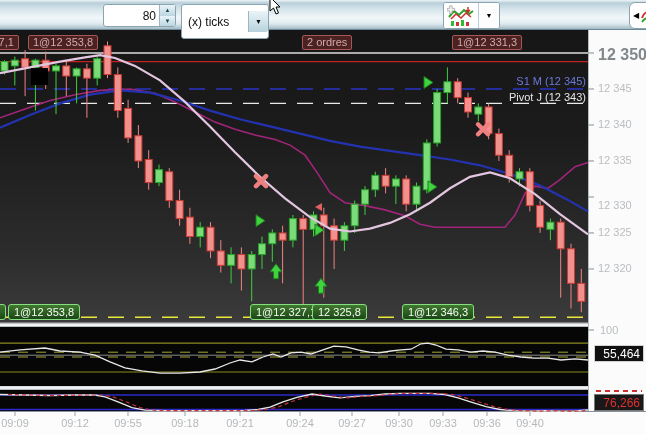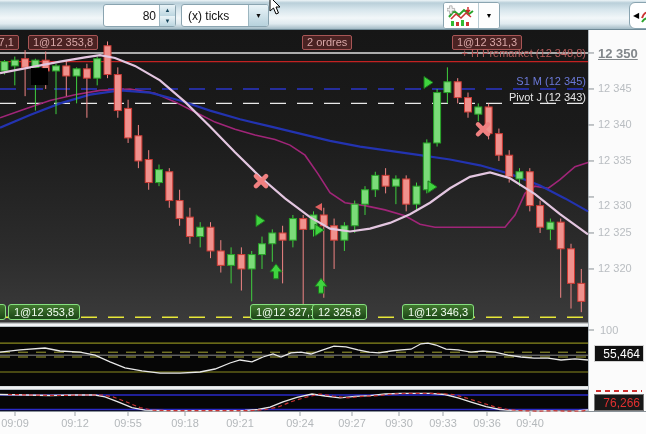--- a/index.html
+++ b/index.html
@@ -9,21 +9,21 @@
   
   .toolbar{position:absolute;left:0;top:0;width:646px;height:30px;z-index:5;
     background:linear-gradient(180deg,#eef5f8 0%,#b9cfd9 10%,#d6e5ec 32%,#f2f7f9 62%,#dfeaef 82%,#a2bac5 100%);
     border-bottom:1px solid #6f8a97;}
   .spinner{position:absolute;left:103px;top:4px;width:73px;height:23px;background:#fff;
     border:1px solid #8aa4b0;border-radius:3px;display:flex;align-items:center;}
   .spin-val{flex:1;text-align:right;font-size:12px;color:#111;padding-right:3px;}
   .spin-btns{width:16px;height:21px;display:flex;flex-direction:column;border-left:1px solid #9db6c0;}
   .spin-btn{flex:1;background:linear-gradient(180deg,#eaf4f8,#bcd6e0);display:flex;align-items:center;justify-content:center;
     font-size:6px;color:#16455c;line-height:1;}
-  .dropdown{position:absolute;left:181px;top:4px;width:88px;height:23px;background:#fff;
+  .dropdown{position:absolute;left:181px;top:4px;width:88px;height:35px;background:#fff;
     border:1px solid #8aa4b0;border-radius:3px;display:flex;align-items:center;}
   .dd-label{flex:1;font-size:12px;color:#111;padding-left:6px;white-space:nowrap;}
   .dd-btn{width:20px;height:21px;border-left:1px solid #9db6c0;border-radius:0 2px 2px 0;
     background:linear-gradient(180deg,#eaf4f8,#b7d2dd);display:flex;align-items:center;justify-content:center;
     font-size:7px;color:#101010;}
   .chart-btn-group{position:absolute;left:443px;top:2px;height:27px;display:flex;
     border:1px solid #8aa4b0;border-radius:3px;background:#fff;overflow:hidden;}
   .chart-btn{width:34px;height:25px;display:flex;align-items:center;justify-content:center;background:#fff;}
   .chart-dd-btn{width:21px;height:25px;border-left:1px solid #b9ccd4;background:#fdfdfd;
     display:flex;align-items:center;justify-content:center;font-size:7px;color:#000;}
@@ -51,21 +51,21 @@
   .badge-green{position:absolute;top:304px;height:16px;line-height:14px;z-index:3;
     background:linear-gradient(180deg,#41792f,#1c4517);border:1px solid #86df7f;border-radius:3px;
     color:#f2fff2;font-size:11px;padding:0 5px;white-space:nowrap;}
   
   .lvl-label{position:absolute;right:60px;z-index:3;font-size:11px;white-space:nowrap;}
   .lvl-premarket{top:47px;color:#b85c5c;}
   .lvl-s1{top:75px;color:#6b79d8;}
   .lvl-pivot{top:91px;color:#e6e6e6;}
   
   .price-axis span{position:absolute;left:598px;font-size:11px;color:#b9bdc1;z-index:3;white-space:nowrap;}
-  .price-axis span.first{font-weight:bold;font-size:13px;color:#82878b;text-decoration:underline;}
+  .price-axis span.first{font-weight:bold;font-size:16px;color:#82878b;}
   .time-axis span{position:absolute;top:417px;width:40px;text-align:center;font-size:11px;color:#b4b8bb;z-index:3;}
   .p1-top-label{position:absolute;left:600px;top:324px;font-size:11px;color:#b9bdc1;z-index:3;}
   .value-box{position:absolute;left:594px;width:50px;height:17px;z-index:3;font-size:12px;
     display:flex;align-items:center;justify-content:flex-end;padding-right:3px;}
   .vb1{top:345px;background:#101010;border:1px solid #d2d2d2;color:#fff;padding-left:32px;}
   .vb2{top:394px;background:#181818;border:1px solid #777;color:#e03030;}
   .red-dashes{position:absolute;left:596px;top:390px;width:46px;height:2px;z-index:3;
     background:repeating-linear-gradient(90deg,#d03030 0 5px,transparent 5px 9px);}
 </style>
 </head>
@@ -289,21 +289,20 @@
   <div class="badge-red" style="left:28px">1@12 353,8</div>
   <div class="badge-red" style="left:302px">2 ordres</div>
   <div class="badge-red" style="left:452px">1@12 331,3</div>
 
   <div class="badge-green" style="left:-12px;width:18px"></div>
   <div class="badge-green" style="left:8px">1@12 353,8</div>
   <div class="badge-green" style="left:250px">1@12 327,1</div>
   <div class="badge-green" style="left:312px">12 325,8</div>
   <div class="badge-green" style="left:402px">1@12 346,3</div>
 
-  <div class="lvl-label lvl-premarket">+ H Premarket (12 348,8)</div>
   <div class="lvl-label lvl-s1">S1 M (12 345)</div>
   <div class="lvl-label lvl-pivot">Pivot J (12 343)</div>
 
   <div class="price-axis" id="price-axis">
       <span class="first" style="top: 45.96px;">12 350</span>
       <span class="" style="top: 81.96px;">12 345</span>
       <span class="" style="top: 117.96px;">12 340</span>
       <span class="" style="top: 153.96px;">12 335</span>
       <span class="" style="top: 199px;">12 330</span>
       <span class="" style="top: 225.96px;">12 325</span>

